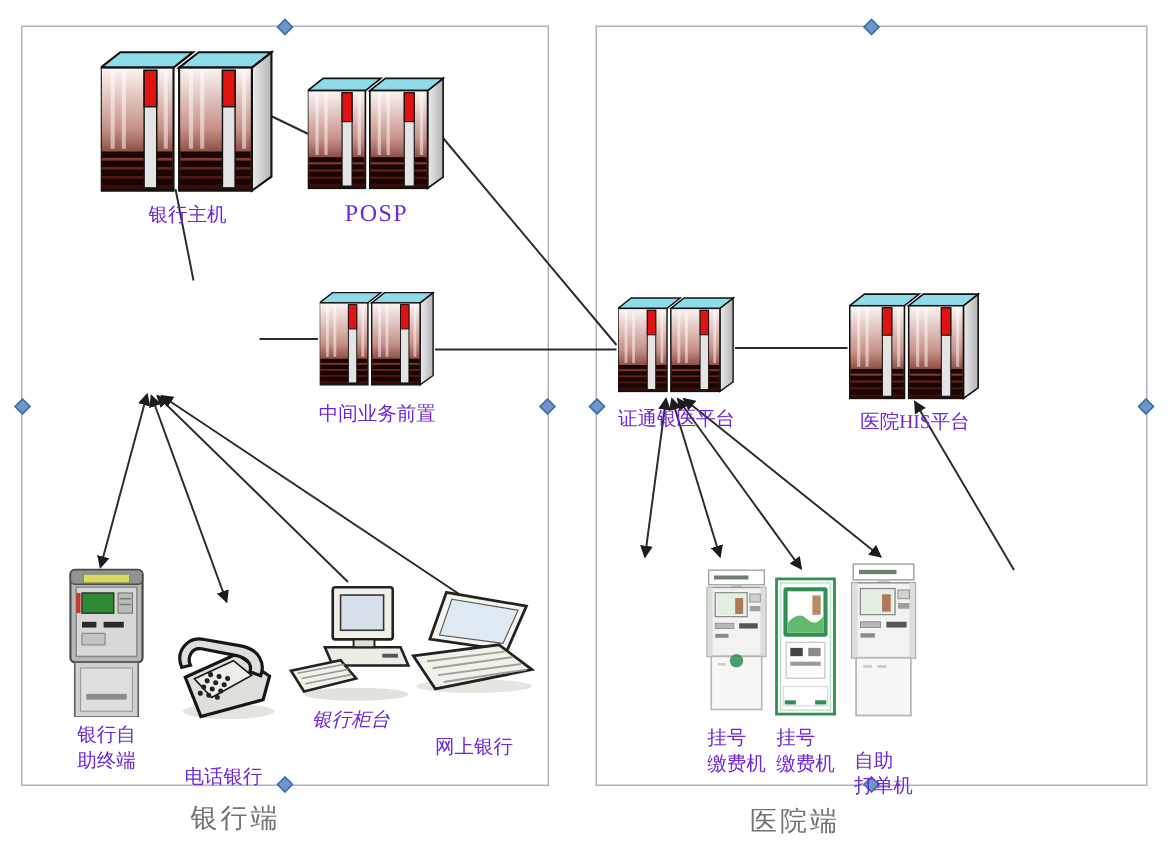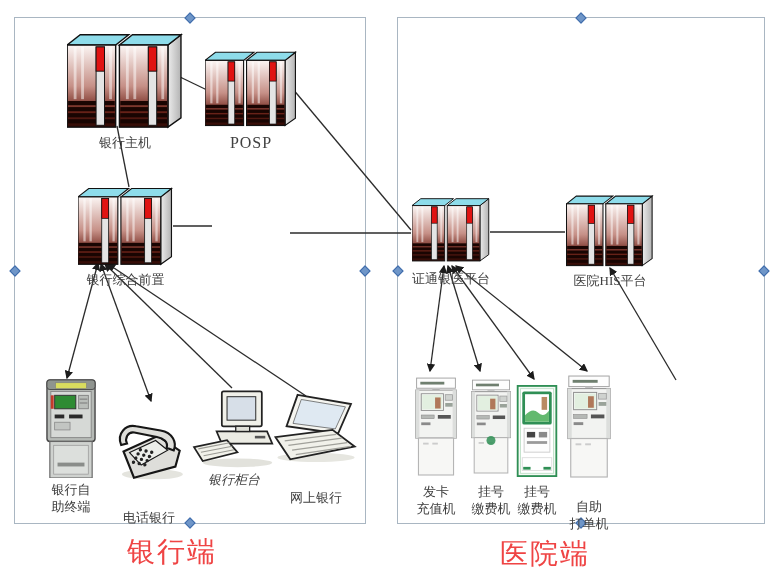--- a/index.html
+++ b/index.html
@@ -7,24 +7,24 @@
           font-family:"Liberation Serif","DejaVu Serif",serif;}
   .zone{position:absolute;border:1.6px solid #a9b6c2;background:transparent;z-index:1;}
   .zone-bank{left:14px;top:17px;width:350px;height:505px;}
   .zone-hospital{left:397px;top:17px;width:366px;height:505px;}
   .handle{position:absolute;width:6px;height:6px;background:#6f96c8;border:1px solid #3f6cab;
           transform:rotate(45deg);z-index:6;}
   .wires{position:absolute;left:0;top:0;z-index:2;pointer-events:none;}
   .node{position:absolute;z-index:3;}
   .node svg.icon{display:block;}
   .nlabel{position:relative;left:50%;transform:translateX(-50%);width:max-content;
-          margin-top:6px;font-size:13px;color:#404040;text-align:center;line-height:1.3;}
+          margin-top:6px;font-size:13px;color:#6d28d9;text-align:left;line-height:1.3;}
   .nlabel span{display:block;}
   .posp-label{font-size:16px;letter-spacing:1px;}
-  .zone-title{position:absolute;font-size:28px;color:#ef4444;z-index:4;letter-spacing:2px;}
+  .zone-title{position:absolute;font-size:18px;color:#737373;z-index:4;letter-spacing:2px;}
   .kiosk-logo{position:absolute;left:50%;transform:translateX(-50%);top:62px;width:9px;height:9px;
           border-radius:50%;background:#2f8f55;opacity:.85;}
   .defs-holder{position:absolute;width:0;height:0;overflow:hidden;}
 </style>
 </head>
 <body>
 
 <svg class="defs-holder" xmlns="http://www.w3.org/2000/svg" xmlns:xlink="http://www.w3.org/1999/xlink" aria-hidden="true">
   <defs>
     <linearGradient id="gServer" x1="0" y1="0" x2="0" y2="1">
@@ -218,27 +218,27 @@
     <div class="nlabel">银行主机</div>
   </div>
 
   <div class="node" style="left:205px;top:50px;width:92px;">
     <svg class="icon" width="92" height="77" preserveAspectRatio="none">
         <use href="#sym-server"></use>
       </svg>
     <div class="nlabel posp-label">POSP</div>
   </div>
 
-  <div class="node" style="left:78px;top:186px;width:95px;">
-    <svg class="icon" width="95" height="80" preserveAspectRatio="none">
-        <use href="#sym-server"></use>
-      </svg>
-    <div class="nlabel">银行综合前置</div>
-  </div>
-
+
+  <div class="node" style="left:213px;top:189px;width:77px;">
+    <svg class="icon" width="77" height="73" preserveAspectRatio="none">
+        <use href="#sym-server"></use>
+      </svg>
+    <div class="nlabel">中间业务前置</div>
+  </div>
 
   <div class="node" style="left:44px;top:378px;width:54px;">
     <svg class="icon" width="54" height="100" preserveAspectRatio="none">
         <use href="#sym-atm"></use>
       </svg>
     <div class="nlabel" style="margin-top:4px;">
       <span>银行自</span>
         <span>助终端</span>
     </div>
   </div>
@@ -271,29 +271,20 @@
     <div class="nlabel">证通银医平台</div>
   </div>
 
   <div class="node" style="left:566px;top:194px;width:88px;">
     <svg class="icon" width="88" height="73" preserveAspectRatio="none">
         <use href="#sym-server"></use>
       </svg>
     <div class="nlabel">医院HIS平台</div>
   </div>
 
-  <div class="node" style="left:412px;top:374px;width:48px;">
-    <svg class="icon" width="48" height="106" preserveAspectRatio="none">
-        <use href="#sym-kiosk-white"></use>
-      </svg>
-    <div class="nlabel" style="margin-top:4px;">
-      <span>发卡</span>
-        <span>充值机</span>
-    </div>
-  </div>
 
   <div class="node" style="left:468px;top:374px;width:46px;">
     <svg class="icon" width="46" height="106" preserveAspectRatio="none">
         <use href="#sym-kiosk-white"></use>
       </svg>
     <span class="kiosk-logo"></span>
     <div class="nlabel" style="margin-top:4px;">
       <span>挂号</span>
         <span>缴费机</span>
     </div>

